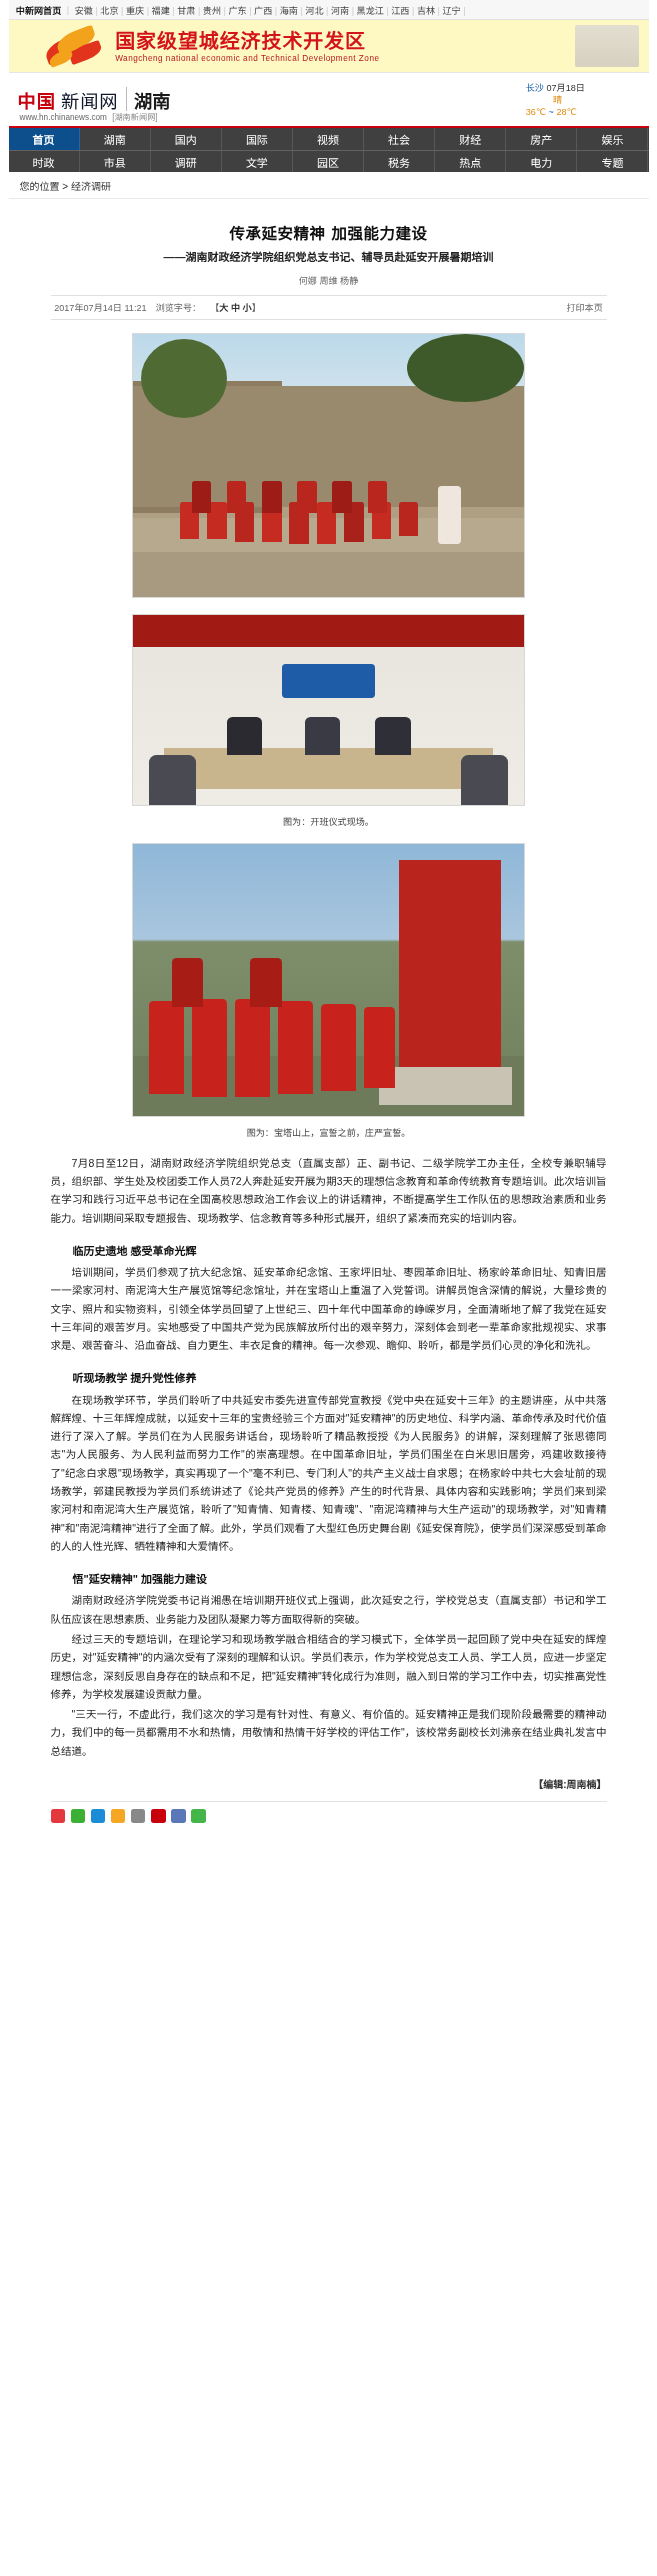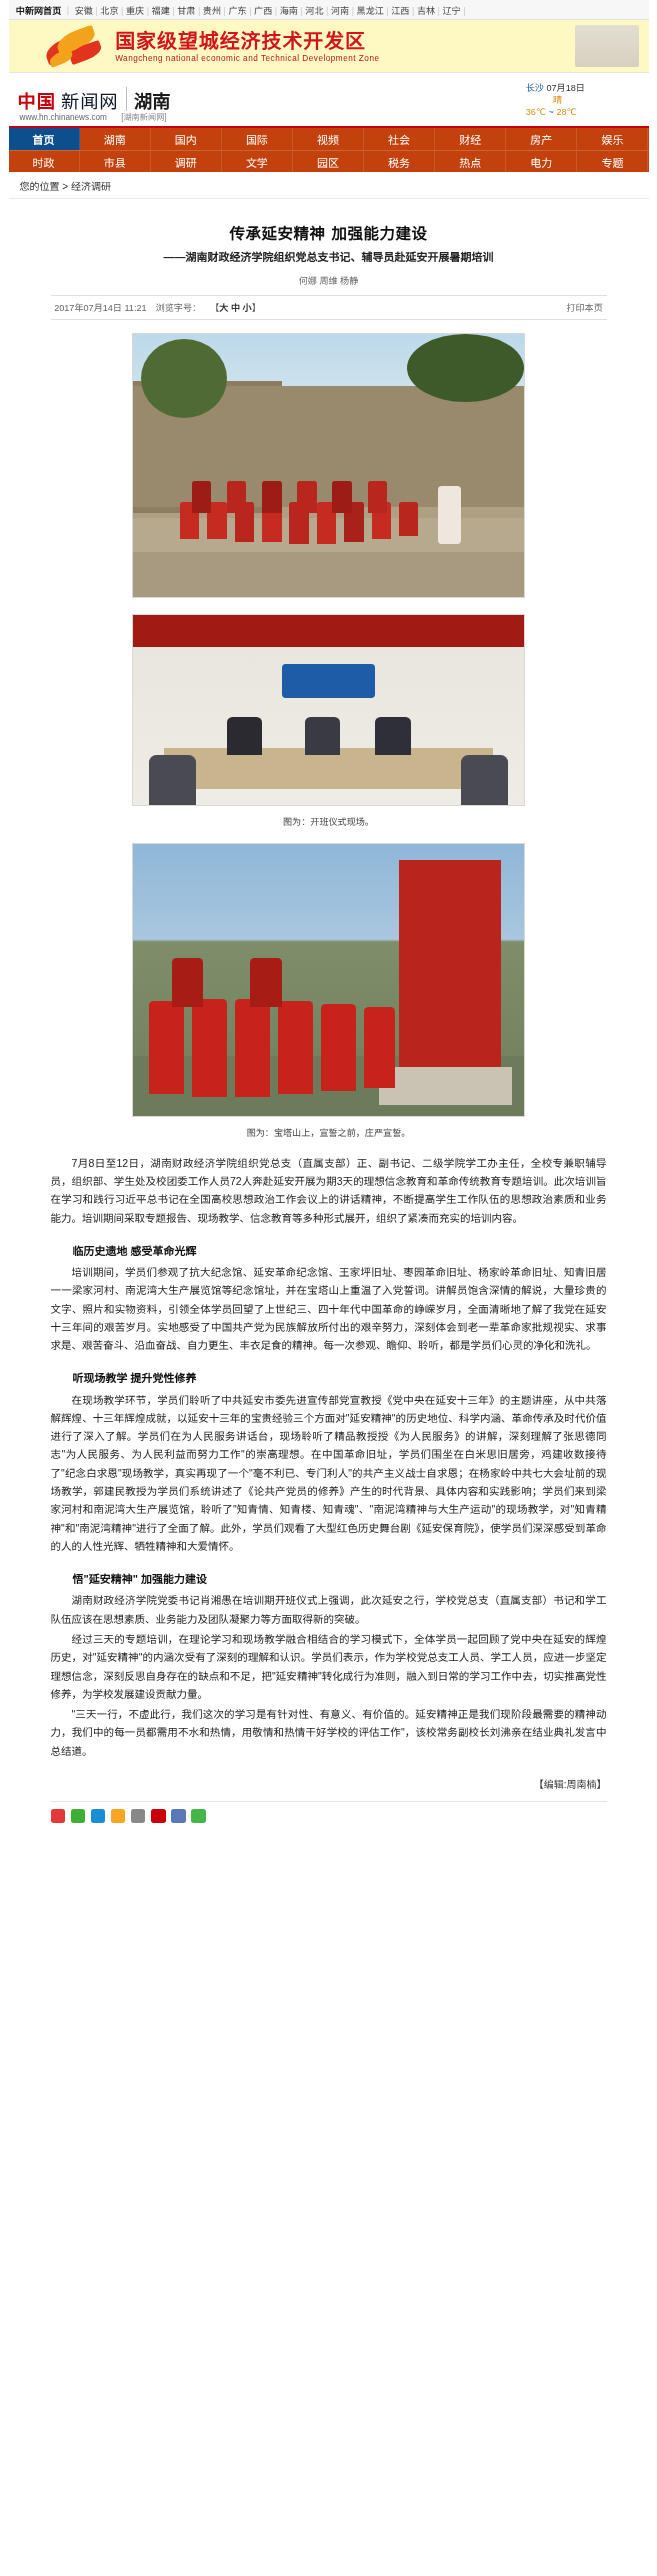--- a/index.html
+++ b/index.html
@@ -113,36 +113,36 @@
   }
   .cns-prov {
     font-size: 18.3px; font-weight: bold; color: #1b1b1b;
     font-family: "DejaVu Sans", sans-serif;
   }
   .urlline {
     position: absolute;
     left: 11px; bottom: 3.7px;
     font-size: 8.2px; color: #666;
   }
-  .urlline .grey { color: #888; margin-left: 12px; }
+  .urlline .grey { color: #888; margin-left: 3px; }
   .weather {
     margin-left: auto; margin-right: 12.8px;
     text-align: left;
     font-size: 9.1px; color: #444;
     line-height: 12px;
     min-width: 110px;
   }
   .weather .wline1 { color: #333; }
   .weather .wcity { color: #0b5ca8; }
   .weather .wline2 { color: #e08b12; padding-left: 27.4px;}
   .weather .wline3 { color: #e08b12; }
   .weather .wline3 .blue { color: #2a6fb8; }
   
   .nav {
-    background: #c2410c;
+    background: #404040;
     padding: 0;
   }
   .navrow {
     display: flex;
     height: 22px;
     align-items: stretch;
     font-size: 11px;
   }
   .navrow .cell {
     flex: 1 1 0;
@@ -233,21 +233,21 @@
     font-weight: bold;
     color: #111;
     margin: 14.6px 0 5.5px 0;
     text-indent: 2em;
   }
   .editor {
     text-align: right;
     font-size: 10px;
     color: #333;
     margin: 16.4px 0 9.1px 0;
-    font-weight: normal;
+    font-weight: bold;
   }
   .sharebar {
     border-top: 0.9px solid #e3e3e3;
     margin-top: 5.5px;
     padding: 7.3px 0 12.8px 0;
     display: flex;
     gap: 5.5px;
     align-items: center;
     justify-content: flex-start;
   }

